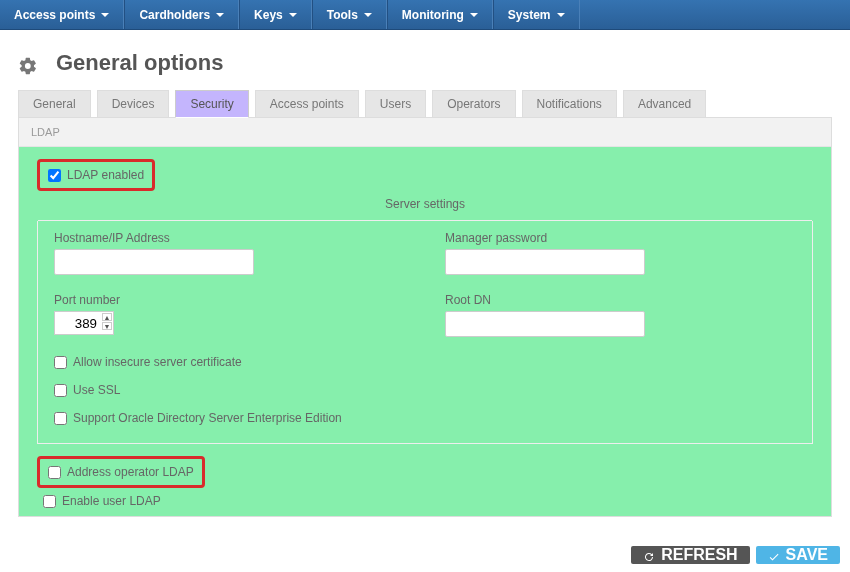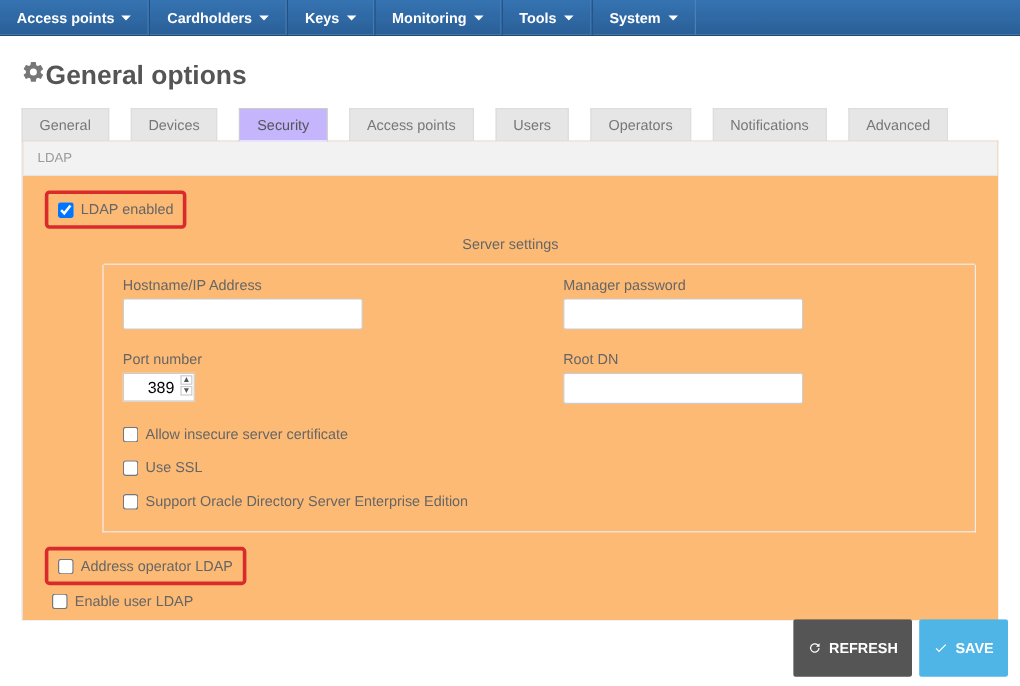--- a/index.html
+++ b/index.html
@@ -2,45 +2,45 @@
 <html><head>
 <meta charset="utf-8">
 <style>
 * { box-sizing: border-box; margin: 0; padding: 0; }
 body { font-family: Arial, Helvetica, sans-serif; font-size: 12px; background: #fff; color: #555; width: 850px; height: 572px; overflow: hidden; position: relative; }
 .topnav { background: #2e6ba8; background: linear-gradient(#3573b1,#2a5f97); height: 30px; display: flex; align-items: stretch; border-bottom: 1px solid #1e4a7a; }
 .topnav-item { color: #fff; font-weight: bold; font-size: 12px; padding: 0 14px; display: flex; align-items: center; border-right: 1px solid #4a80b8; border-left: 1px solid #225083; cursor: pointer; gap: 4px; }
 .topnav-item:first-child { border-left: none; }
 .caret { display:inline-block; width:0; height:0; border-left:4px solid transparent; border-right:4px solid transparent; border-top:4px solid #fff; margin-left:2px; }
 .page { padding: 12px 18px 0 18px; }
-.page-title { display:flex; align-items:flex-start; gap:0; margin: 8px 0 14px 0; }
+.page-title { display:flex; align-items:flex-end; gap:18px; margin: 8px 0 14px 0; }
 .page-title h1 { font-size: 22px; color:#555; font-weight: bold; }
 .gear { width:20px; height:20px; display:inline-block; }
-.tabs { display:flex; gap:18px; margin-bottom:0; }
+.tabs { display:flex; gap:6px; margin-bottom:0; }
 .tab { background:#e6e6e6; color:#777; padding:6px 14px; font-size:12px; cursor:pointer; border:1px solid #ddd; border-bottom:none; }
 .tab.active { background:#c4b5fd; color:#555; border:1px solid #ccc; border-bottom:1px solid #fff; position:relative; z-index:2; }
-.panel-wrap { border:1px solid #ddd; height: 400px; overflow-y:scroll; position:relative; background:#fdba74; margin-top:-1px; }
+.panel-wrap { border:1px solid #ddd; height: 400px; overflow-y:scroll; position:relative; background:#86efac; margin-top:-1px; }
 .panel-inner { padding:0; }
 .section-header { background:#f2f2f2; color:#9a9a9a; font-size:11px; padding:8px 12px; border-bottom:1px solid #e5e5e5; }
 .section-body { padding:12px 18px 18px 18px; }
 .fieldset-legend { text-align:center; color:#666; font-size:12px; margin: 6px 0 10px 0; }
-.two-col { display:flex; gap:40px; border:1px solid #eee; border-top:none; padding:10px 16px 16px 16px; position:relative;margin-left:48px; }
+.two-col { display:flex; gap:40px; border:1px solid #eee; border-top:none; padding:10px 16px 16px 16px; position:relative; }
 .two-col::before { content:""; position:absolute; top:-1px; left:0; right:0; border-top:1px solid #eee; }
 .col { flex:1; display:flex; flex-direction:column; gap:10px; }
 .field-label { color:#666; font-size:12px; margin-bottom:4px; display:block; }
 .text-input { width:200px; height:26px; border:1px solid #ccc; border-radius:2px; padding:2px 6px; background:#fff; }
 .num-input { width:60px; height:24px; border:1px solid #ccc; text-align:right; padding-right:16px; position:relative;padding-left:16px; }
 .num-wrap { position:relative; display:inline-block; }
 .spin { position:absolute; right:2px; top:2px; display:flex; flex-direction:column; gap:1px; }
 .spin span { width:10px; height:8px; font-size:7px; line-height:7px; text-align:center; border:1px solid #ccc; cursor:pointer; }
 .chk-row { display:flex; align-items:center; gap:6px; color:#666; font-size:12px; margin:2px 0; }
 .chk-row input { width:13px; height:13px; }
 .highlight { border:3px solid #d92b2b; border-radius:4px; padding:4px 8px; display:inline-flex; }
 .footer-bar { position:absolute; bottom:8px; right:10px; display:flex; gap:6px; }
-.btn { display:flex; align-items:center; gap:6px; padding:17px 12px; font-size:12px; font-weight:bold; color:#fff; border:none; cursor:pointer; border-radius:2px; }
+.btn { display:flex; align-items:center; gap:6px; padding:0 12px; font-size:16px; font-weight:bold; color:#fff; border:none; cursor:pointer; border-radius:2px; }
 .btn-refresh { background:#555; }
 .btn-save { background:#4fb5e6; }
 .btn-icon { width:12px; height:12px; display:inline-block; }
 .fieldgroup { margin-bottom:8px; }
 </style>
 </head>
 <body>
 
 <div class="topnav">
   <div class="topnav-item">
@@ -49,25 +49,25 @@
     </div>
   <div class="topnav-item">
       <span>Cardholders</span>
       <span class="caret"></span>
     </div>
   <div class="topnav-item">
       <span>Keys</span>
       <span class="caret"></span>
     </div>
   <div class="topnav-item">
-      <span>Monitoring</span>
+      <span>Tools</span>
       <span class="caret"></span>
     </div>
   <div class="topnav-item">
-      <span>Tools</span>
+      <span>Monitoring</span>
       <span class="caret"></span>
     </div>
   <div class="topnav-item">
       <span>System</span>
       <span class="caret"></span>
     </div>
 </div>
 
 <div class="page">
   <div class="page-title">

